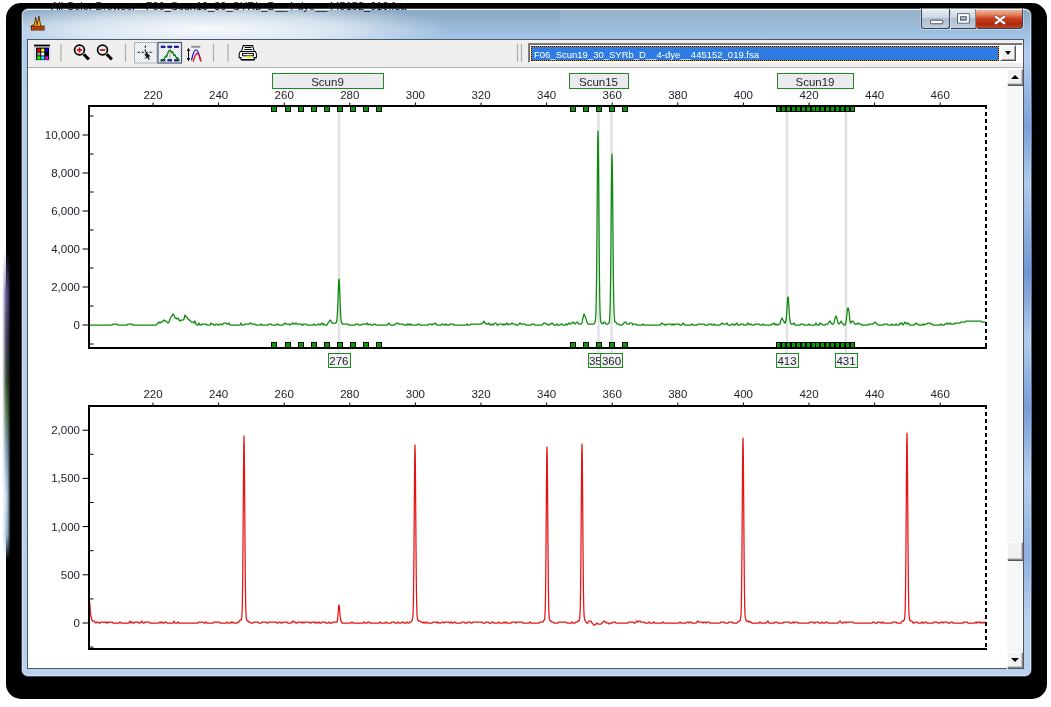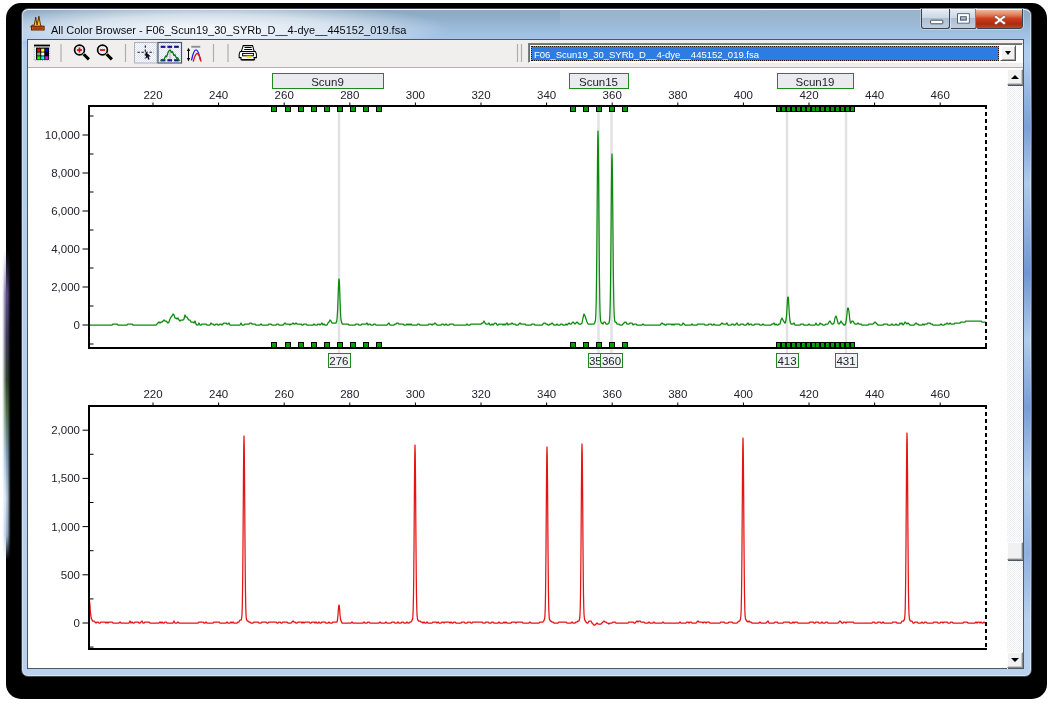--- a/index.html
+++ b/index.html
@@ -9,21 +9,21 @@
   background:linear-gradient(180deg, rgba(0,0,0,0), #6a5a9a 14%, #4a4468 28%, #3a4f3a 42%, #5f7f57 52%, #8fb0cf 66%, #cfe2f4 80%, #aac6e2 92%, rgba(0,0,0,0)); }
 .streakR { left:1024px; top:60px; width:8px; height:560px;
   background:linear-gradient(180deg, rgba(110,150,210,0) 0%, rgba(100,140,205,.7) 12%, rgba(160,190,230,.15) 22%, rgba(90,130,200,.75) 38%, rgba(160,195,235,.2) 50%, rgba(95,135,205,.7) 62%, rgba(170,200,240,.15) 75%, rgba(110,150,210,.55) 88%, rgba(110,150,210,0) 100%); }
 .win { left:21px; top:8px; width:1011px; height:669px; border:1px solid #3d4652; border-radius:7px;
   background:linear-gradient(180deg,#8aa7c3 0px,#92b0cc 10px,#9fc0e2 24px,#a7c8ee 34px,#b0cdee 40px,#b9d1ec 100%);
   box-shadow:inset 0 1px 0 rgba(255,255,255,.95), inset 0 0 0 1px rgba(255,255,255,.4); }
 .tglow { left:22px; top:9px; width:560px; height:32px; border-radius:6px 0 0 0;
   background:radial-gradient(ellipse 330px 36px at 185px 20px, rgba(255,255,255,.93) 0%, rgba(255,255,255,.6) 40%, rgba(255,255,255,0) 74%); }
 .tglow2 { left:560px; top:9px; width:360px; height:30px;
   background:linear-gradient(180deg, rgba(255,255,255,.13), rgba(255,255,255,.03) 60%, rgba(255,255,255,0)); }
-.title { left:51px; top:24px; font-size:11px; color:#0b0b12; white-space:nowrap; }
+.title { left:51px; top:0; font-size:11px; color:#0b0b12; white-space:nowrap; }
 .tic { left:28px; top:14px; }
 .cb { top:9px; height:19.5px; border:1px solid #39424e; border-top:none; box-shadow:inset 0 1px 0 rgba(255,255,255,.85), 0 0 0 1px rgba(255,255,255,.35); }
 .cb svg { position:absolute; left:0; top:0; }
 .bmin { left:921px; width:28.5px; border-radius:0 0 3px 3px; background:linear-gradient(180deg,#e6edf5 0%,#ccd8e5 45%,#aebfd2 50%,#c0cfdf 100%); }
 .bmax { left:950.5px; width:25px; border-radius:0; background:linear-gradient(180deg,#e6edf5 0%,#ccd8e5 45%,#aebfd2 50%,#c0cfdf 100%); border-left:none; }
 .bclose { left:975.5px; width:47.5px; border-radius:0 0 4px 3px; background:linear-gradient(180deg,#f2c2ac 0%,#e2825e 30%,#cf3f1d 50%,#ab2a10 78%,#bf4526 100%); border-left:none; }
 .client { left:27px; top:39px; width:997px; height:630px; background:#fff; border:1px solid #4c5864; }
 .toolbar { left:28px; top:40px; width:995px; height:28px; background:#f0efee; border-bottom:1px solid #b2b2b2; }
 .tbi { left:28px; top:40px; }
 .combo { left:528px; top:43px; width:495px; height:19.5px; background:#fff;

